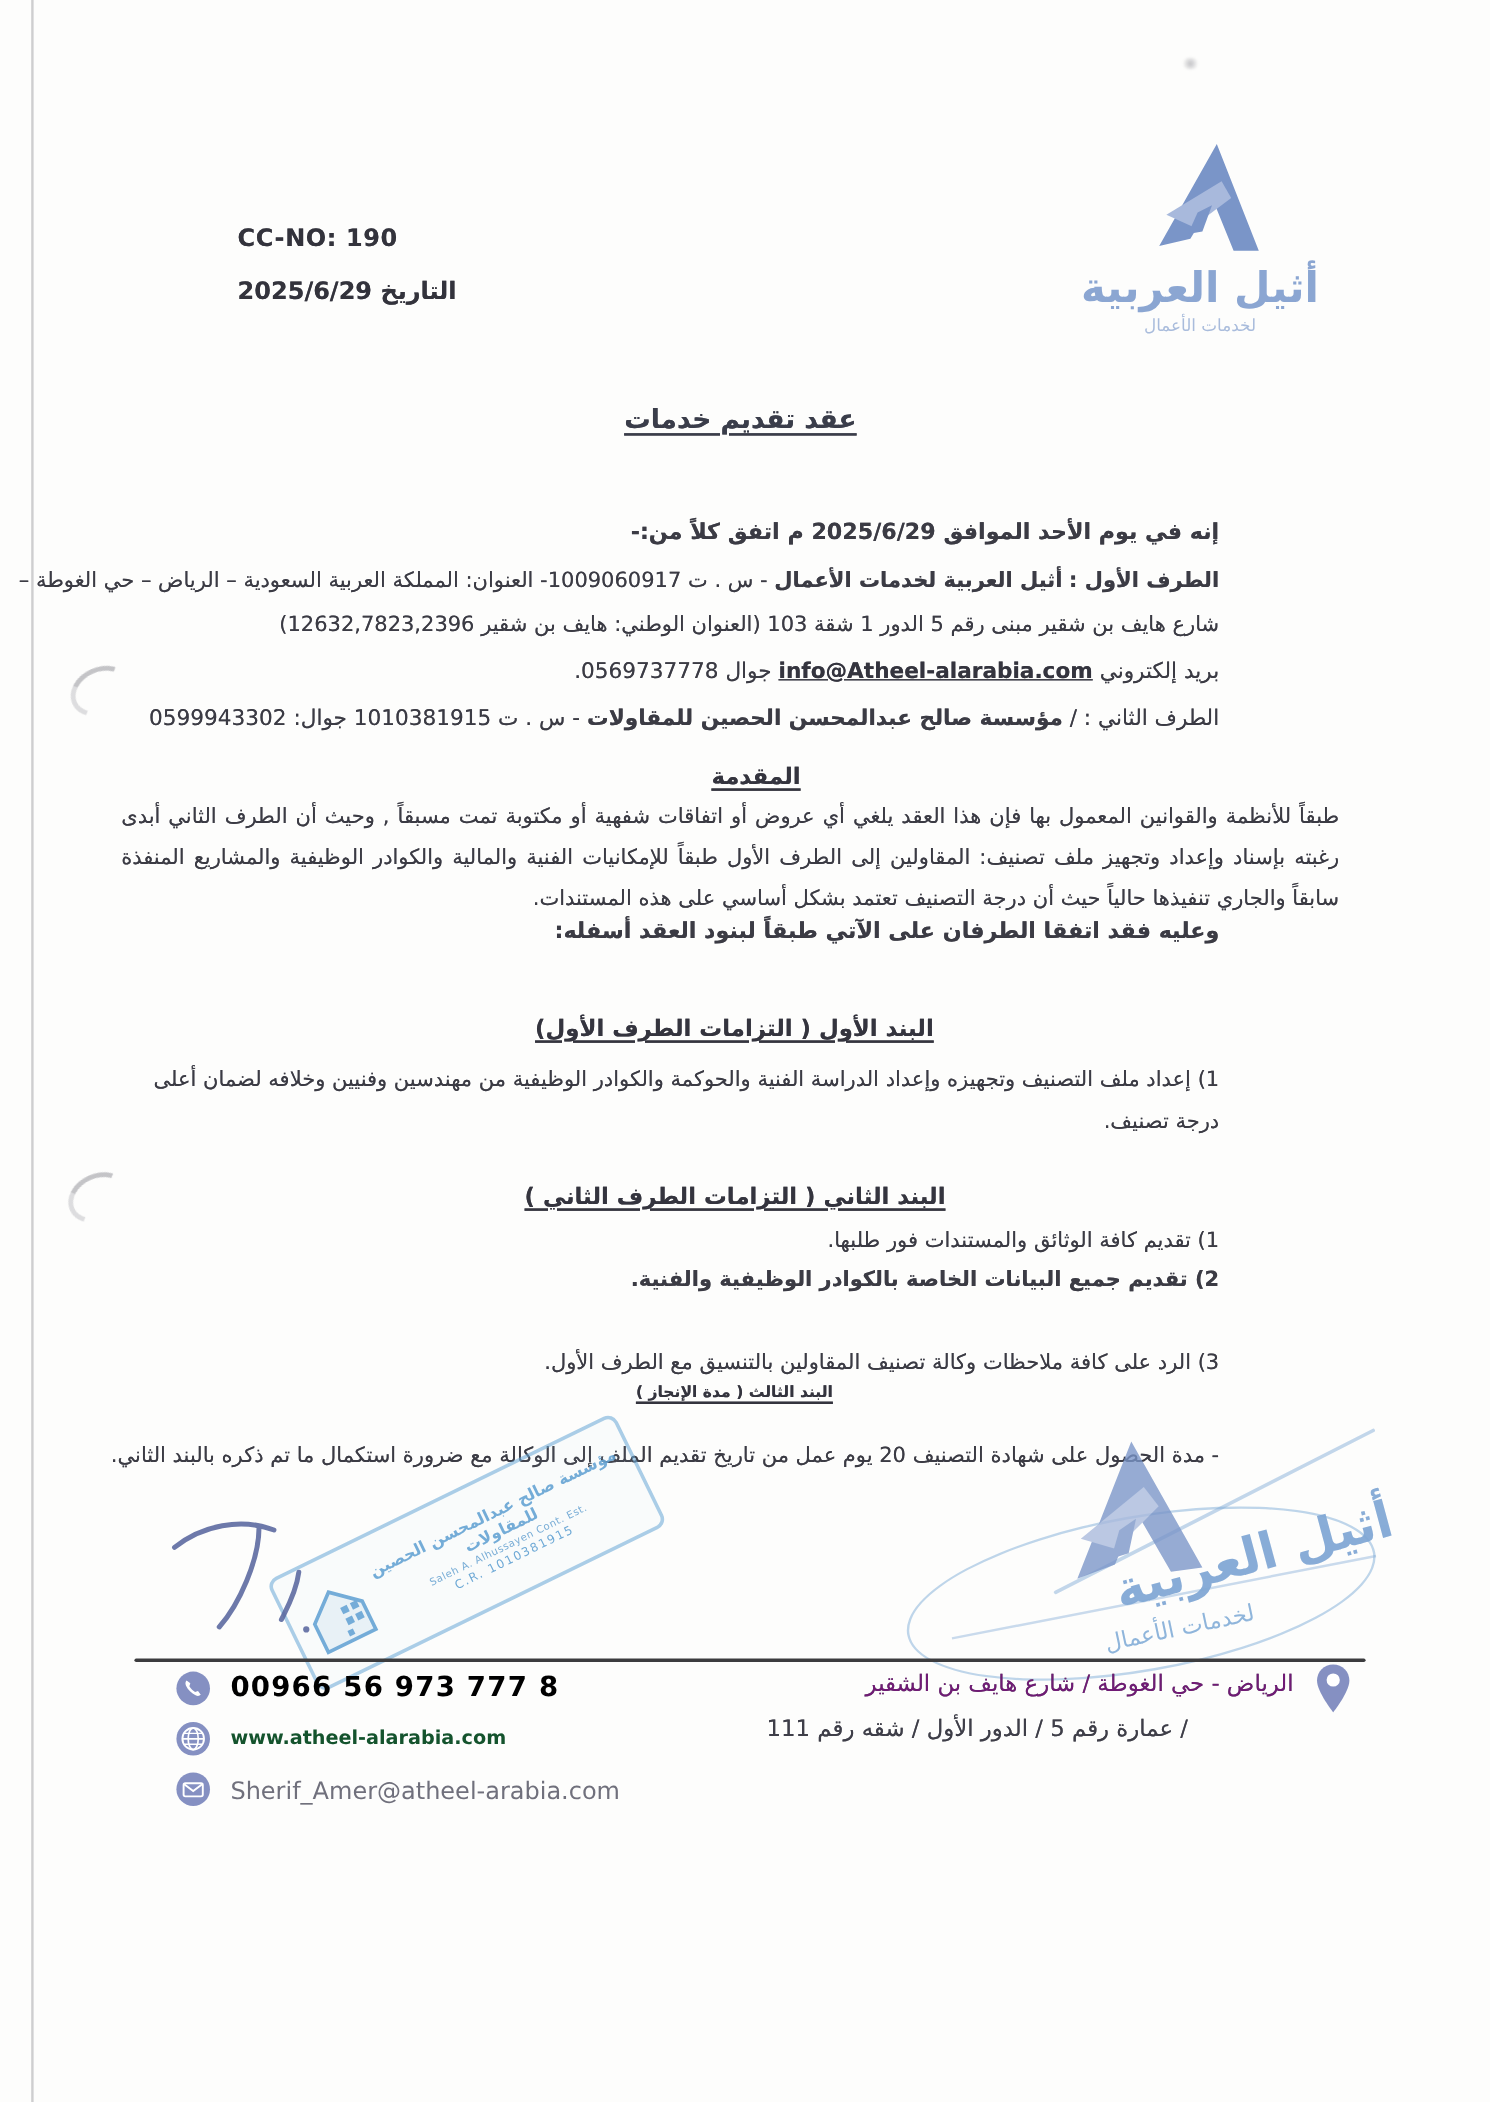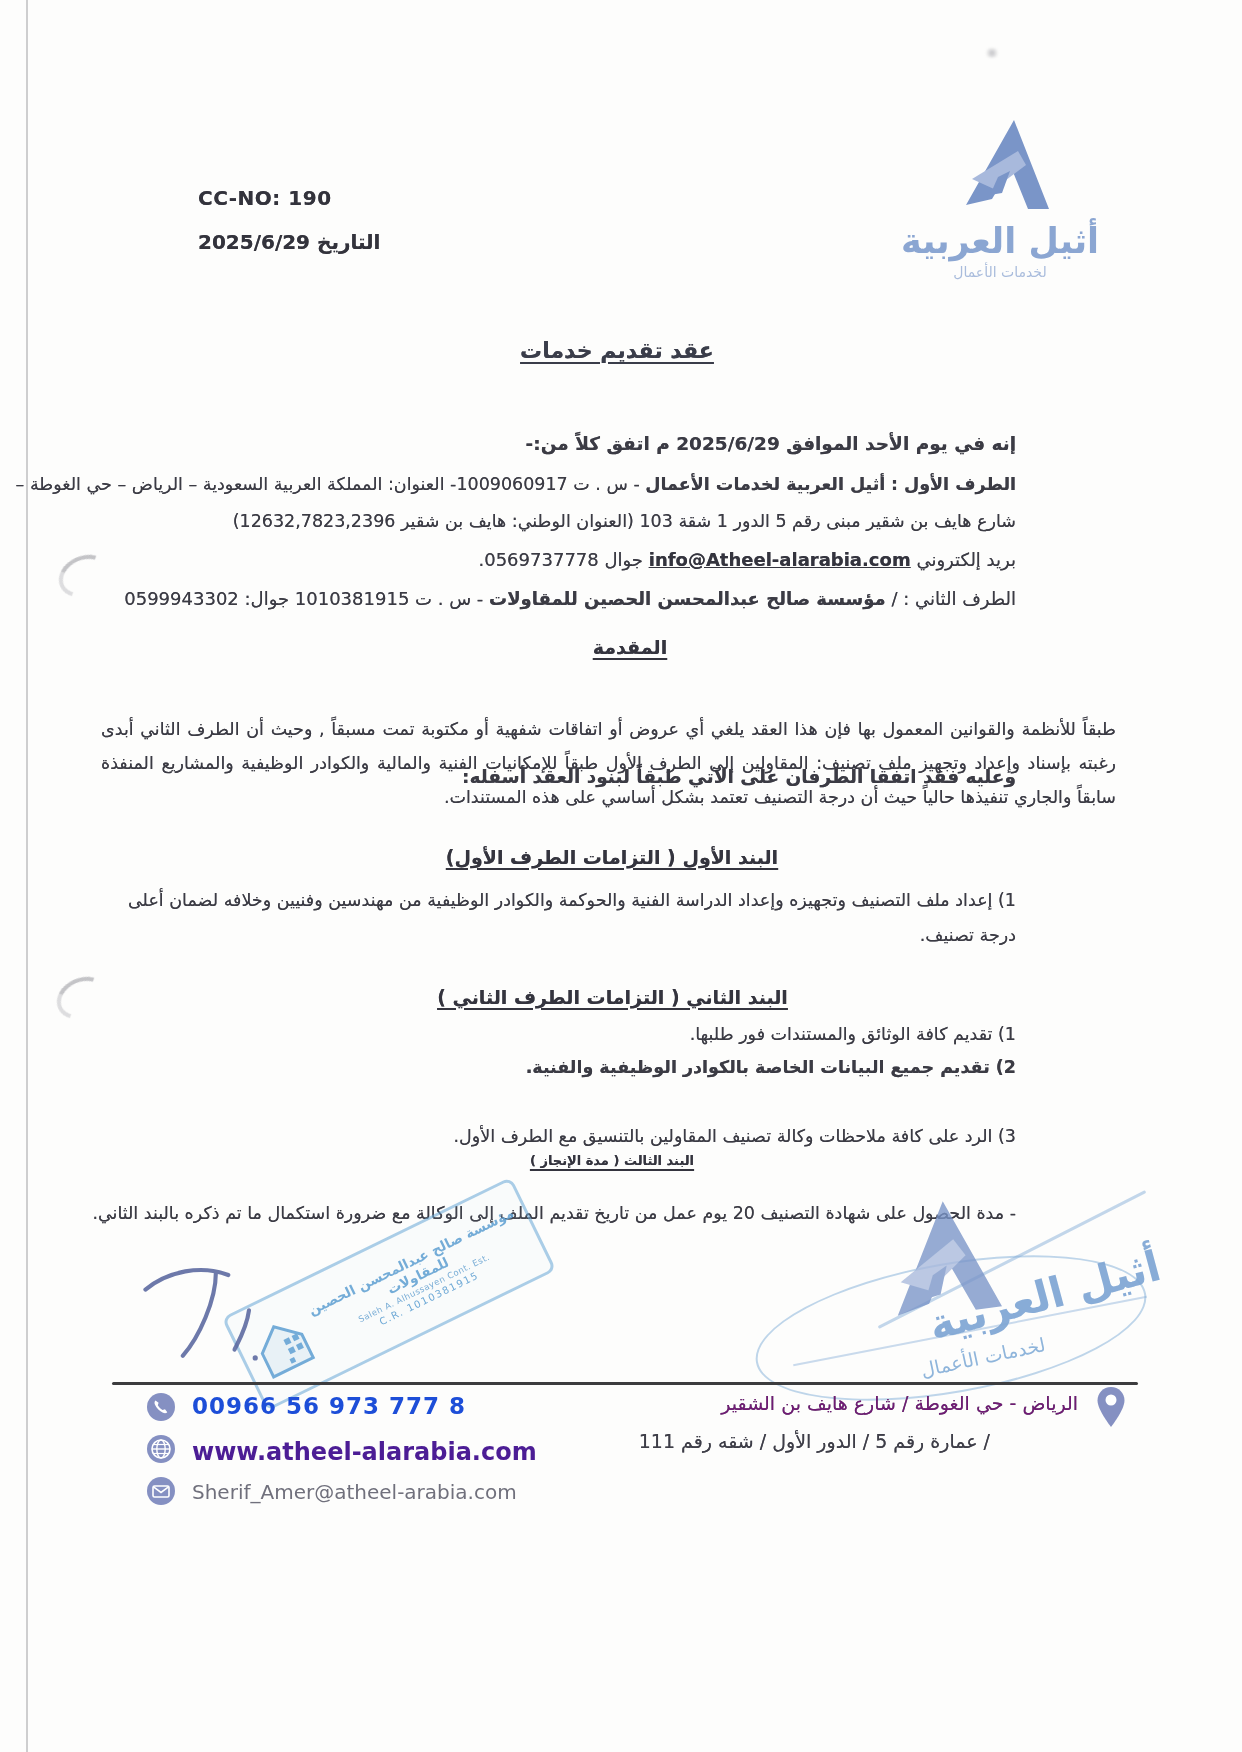--- a/index.html
+++ b/index.html
@@ -36,21 +36,21 @@
   .title{ left:427px; top:338px; width:380px; font-size:22px; font-weight:bold; color:#3a3d4a; }
   .line{ font-size:17.5px; text-align:right; }
   .agreement-line{ right:226px; top:433px; font-size:18.5px; font-weight:600; }
   .p1-l1{ right:226px; top:474px; }
   .p1-l2{ right:226px; top:511px; }
   .email-line{ right:226px; top:549px; font-size:18px; }
   .email-line .em{ font-weight:bold; text-decoration:underline; color:#34343e; }
   .party2{ right:226px; top:588px; font-size:18px; }
   .h-intro{ left:540px; top:636px; width:180px; font-size:19px; }
   .intro-para{ right:126px; top:664px; width:1015px; font-size:17.5px; line-height:34px;
-               text-align:justify; direction:rtl;margin-top:48px; }
+               text-align:justify; direction:rtl; }
   .agree-line{ right:226px; top:766px; font-size:18.5px; font-weight:bold; }
   .h-c1{ left:437px; top:846px; width:350px; font-size:19px; }
   .c1-text{ right:226px; top:883px; width:888px; font-size:17.5px; line-height:35px;
             text-align:justify; direction:rtl; }
   .h-c2{ left:435px; top:986px; width:355px; font-size:19px; }
   .c2-i1{ right:226px; top:1024px; }
   .c2-i2{ right:226px; top:1057px; font-weight:bold; }
   .c2-i3{ right:226px; top:1090px;margin-top:36px; }
   .h-c3{ left:437px; top:1153px; width:350px; font-size:13px; }
   .c3-text{ right:226px; top:1203px; }
@@ -82,22 +82,22 @@
     letter-spacing:2px; transform:rotate(-12deg); opacity:.9; }
   .stamp-stroke1{ left:862px; top:1258px; width:300px; height:3px;
     background:rgba(122,166,212,.45); transform:rotate(-27deg); border-radius:2px; }
   .stamp-stroke2{ left:790px; top:1330px; width:360px; height:2px;
     background:rgba(122,166,212,.4); transform:rotate(-11deg); }
 
   
   .footer-line{ left:112px; top:1382px; width:1026px; height:3px; background:#3c3c3e; border-radius:2px; }
   .f-icon{ width:30px; height:30px; }
   .fi-phone{ left:146px; top:1392px; } .fi-web{ left:146px; top:1434px; } .fi-mail{ left:146px; top:1476px; }
-  .f-phone{ left:192px; top:1393px; font-size:23px; font-weight:bold; color:#1d4ed8; letter-spacing:1px; }
-  .f-web{ left:192px; top:1438px; font-size:24px; font-weight:bold; color:#4c1d95; }
+  .f-phone{ left:192px; top:1393px; font-size:23px; font-weight:bold; color:#000000; letter-spacing:1px; }
+  .f-web{ left:192px; top:1438px; font-size:16px; font-weight:bold; color:#14532d; }
   .f-mail{ left:192px; top:1480px; font-size:20px; color:#70707c; }
   .pin{ left:1096px; top:1386px; width:30px; height:42px; }
   .addr1{ right:164px; top:1392px; font-size:19px; color:#701a75; }
   .addr2{ right:252px; top:1430px; font-size:19px; color:#3e3e48; }
 </style>
 </head>
 <body>
 
 <div class="page">
 

